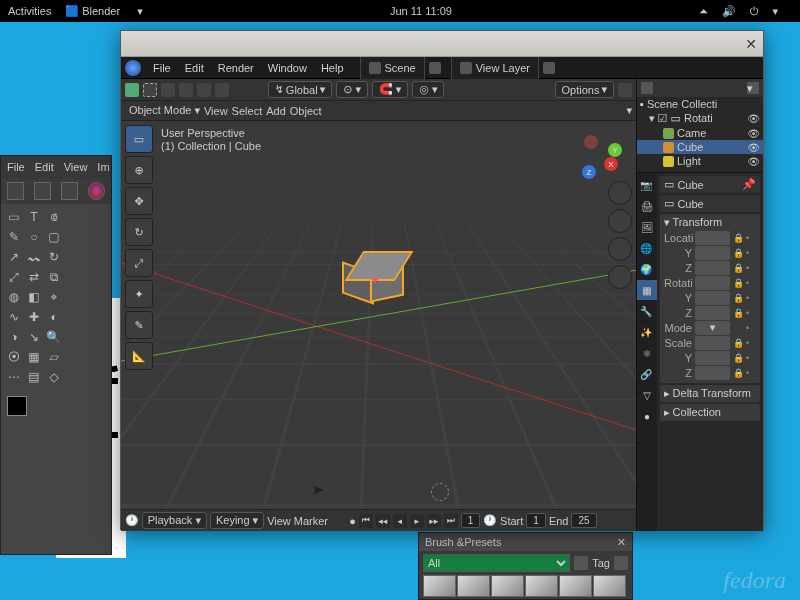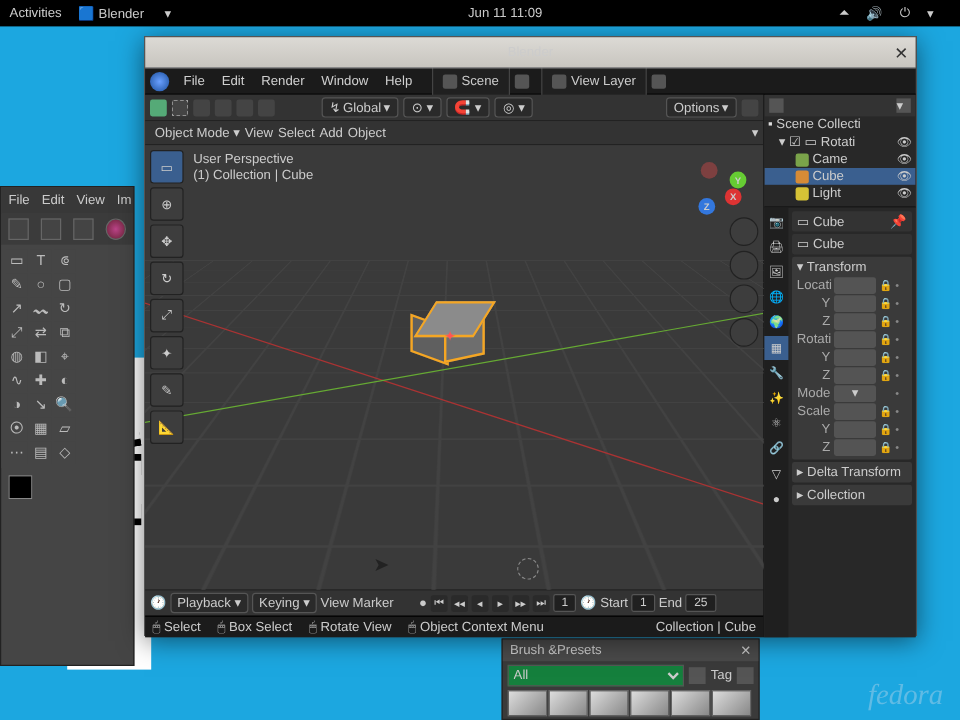--- a/index.html
+++ b/index.html
@@ -287,27 +287,20 @@
         <div class="play">▸▸</div>
         <div class="play">⏭</div>
         <span class="field">1</span>
         <div class="ic">🕐</div>
         <span>Start</span>
         <span class="field">1</span>
         <span>End</span>
         <span class="field">25</span>
       </div>
 
-      <div class="statusbar">
-        <span>🖱 <span>Select</span></span>
-        <span>🖱 <span>Box Select</span></span>
-        <span>🖱 <span>Rotate View</span></span>
-        <span>🖱 <span>Object Context Menu</span></span>
-        <span class="r">Collection | Cube</span>
-      </div>
     </div>
 
     <div class="right-panel">
       <div class="outliner">
         <div class="hdr">
             <div class="ic" style="width:12px;height:12px;background:#555"></div>
             <span style="flex:1"></span>
             <div class="ic" style="width:12px;height:12px;background:#555">▾</div>
           </div>
         <div class="row">

